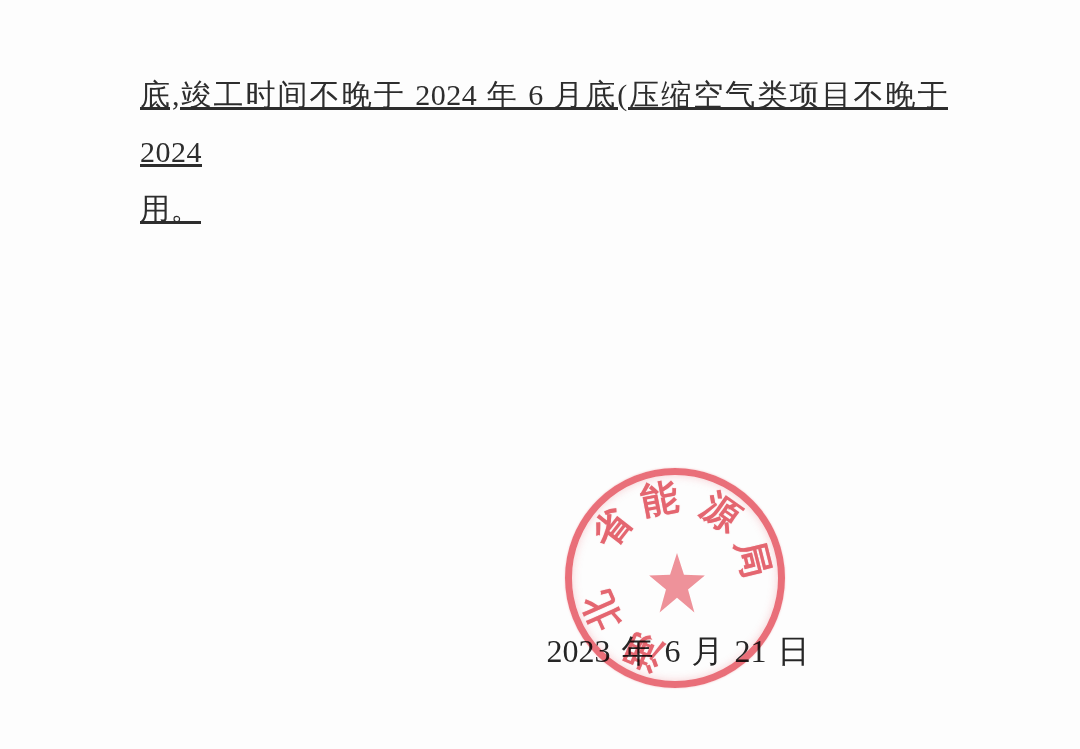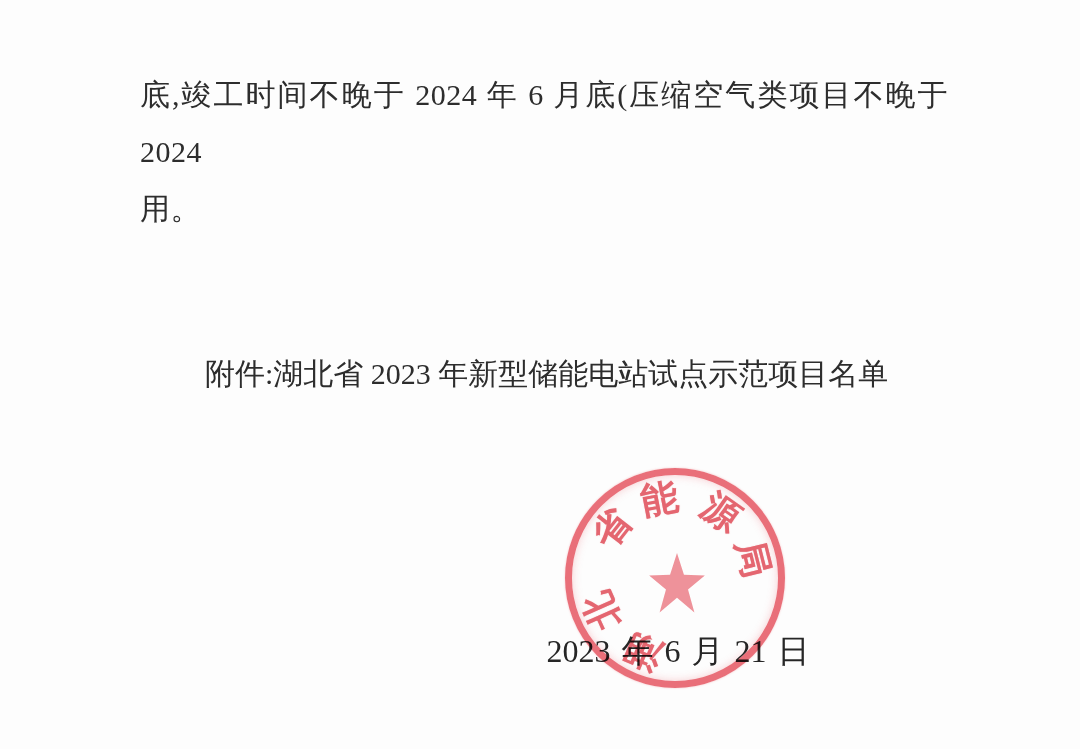--- a/index.html
+++ b/index.html
@@ -17,21 +17,21 @@
   }
   
   .body-text {
     position: absolute;
     left: 140px; top: 66px;
     width: 808px;
     font-size: 30px;
     line-height: 57px;
     letter-spacing: 0.5px;
   }
-  .line { white-space: nowrap; }
+  .line { white-space: nowrap; text-decoration: underline; }
   .line.justify {
     white-space: normal;
     text-align: justify;
     text-align-last: justify;
   }
   
   .attachment {
     position: absolute;
     left: 205px; top: 345px;
     font-size: 30px;
@@ -100,21 +100,20 @@
 </head>
 <body>
 
 <div class="page">
 
   <div class="body-text">
     <div class="line justify">底,竣工时间不晚于 2024 年 6 月底(压缩空气类项目不晚于 2024</div>
     <div class="line">用。</div>
   </div>
 
-  <div class="attachment">附件:湖北省 2023 年新型储能电站试点示范项目名单</div>
 
 
   <div class="sig-date">2023 年 6 月 21 日</div>
 
   <div class="seal">
     <div class="seal-ring"></div>
     <span class="seal-char c0">湖</span>
     <span class="seal-char c1">北</span>
     <span class="seal-char c2">省</span>
     <span class="seal-char c3">能</span>

